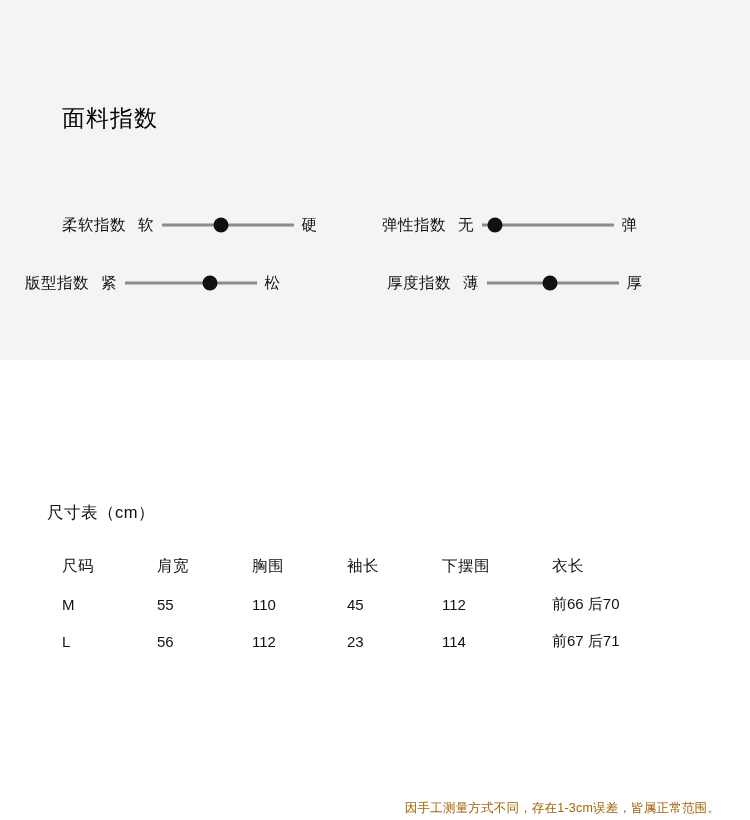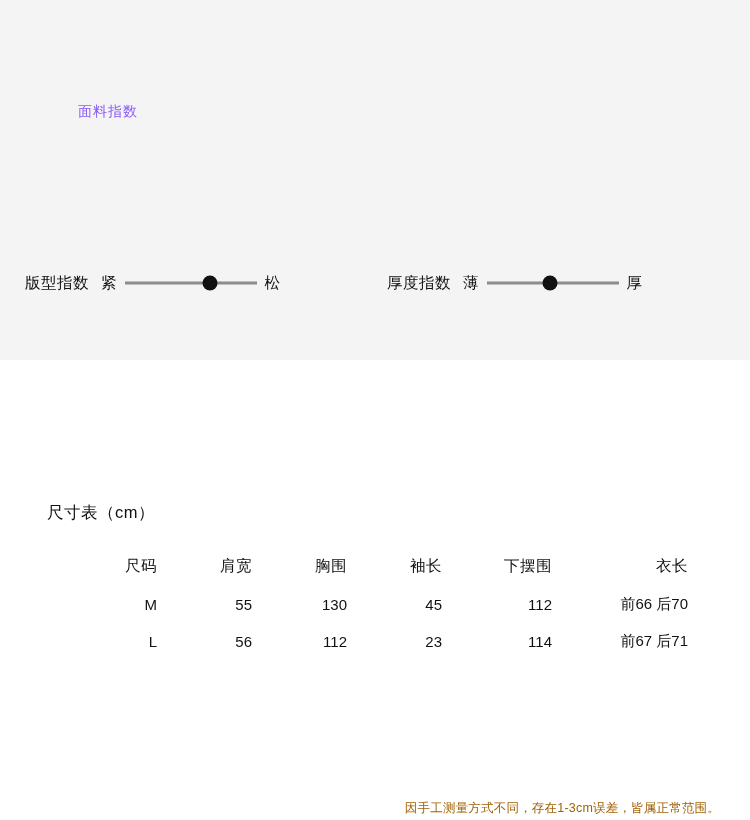--- a/index.html
+++ b/index.html
@@ -20,25 +20,25 @@
   .fabric-panel {
     position: absolute;
     left: 0;
     top: 0;
     width: 750px;
     height: 360px;
     background: #f4f4f4;
   }
   .fabric-title {
     position: absolute;
-    left: 78px;
+    left: 62px;
     top: 103px;
-    font-size: 14px;
+    font-size: 23px;
     letter-spacing: 1px;
-    color: #8b5cf6;
+    color: #000000;
   }
 
   .slider-grid {
     position: absolute;
     left: 0;
     top: 196px;
     width: 750px;
   }
   .slider-row {
     display: flex;
@@ -119,21 +119,21 @@
   table.size-table {
     position: absolute;
     left: 62px;
     top: 93px;
     width: 626px;
     border-collapse: collapse;
     font-size: 15.5px;
   }
   table.size-table th,
   table.size-table td {
-    text-align: right;
+    text-align: left;
     font-weight: normal;
     padding: 8px 0;
     color: #111;
   }
   table.size-table th {
     font-size: 15.5px;
     letter-spacing: 0.5px;
   }
   table.size-table td {
     font-size: 15px;
@@ -157,20 +157,38 @@
 </style>
 </head>
 <body>
 
 <div class="fabric-panel">
   <div class="fabric-title">面料指数</div>
 
   <div class="slider-grid">
 
     <div class="slider-row">
+      <div class="slider-cell left">
+        <span class="slider-label">柔软指数</span>
+        <span class="slider-endcap start">软</span>
+        <span class="slider-track-wrap">
+          <span class="slider-track"></span>
+          <span class="slider-knob" style="left:45%"></span>
+        </span>
+        <span class="slider-endcap end">硬</span>
+      </div>
+      <div class="slider-cell right">
+        <span class="slider-label">弹性指数</span>
+        <span class="slider-endcap start">无</span>
+        <span class="slider-track-wrap">
+          <span class="slider-track"></span>
+          <span class="slider-knob" style="left:10%"></span>
+        </span>
+        <span class="slider-endcap end">弹</span>
+      </div>
     </div>
 
     <div class="slider-row">
       <div class="slider-cell right">
         <span class="slider-label">版型指数</span>
         <span class="slider-endcap start">紧</span>
         <span class="slider-track-wrap">
           <span class="slider-track"></span>
           <span class="slider-knob" style="left:65%"></span>
         </span>
@@ -209,21 +227,21 @@
         <th>胸围</th>
         <th>袖长</th>
         <th>下摆围</th>
         <th>衣长</th>
       </tr>
     </thead>
     <tbody>
       <tr>
         <td>M</td>
         <td>55</td>
-        <td>130</td>
+        <td>110</td>
         <td>45</td>
         <td>112</td>
         <td>前66 后70</td>
       </tr>
       <tr>
         <td>L</td>
         <td>56</td>
         <td>112</td>
         <td>23</td>
         <td>114</td>

